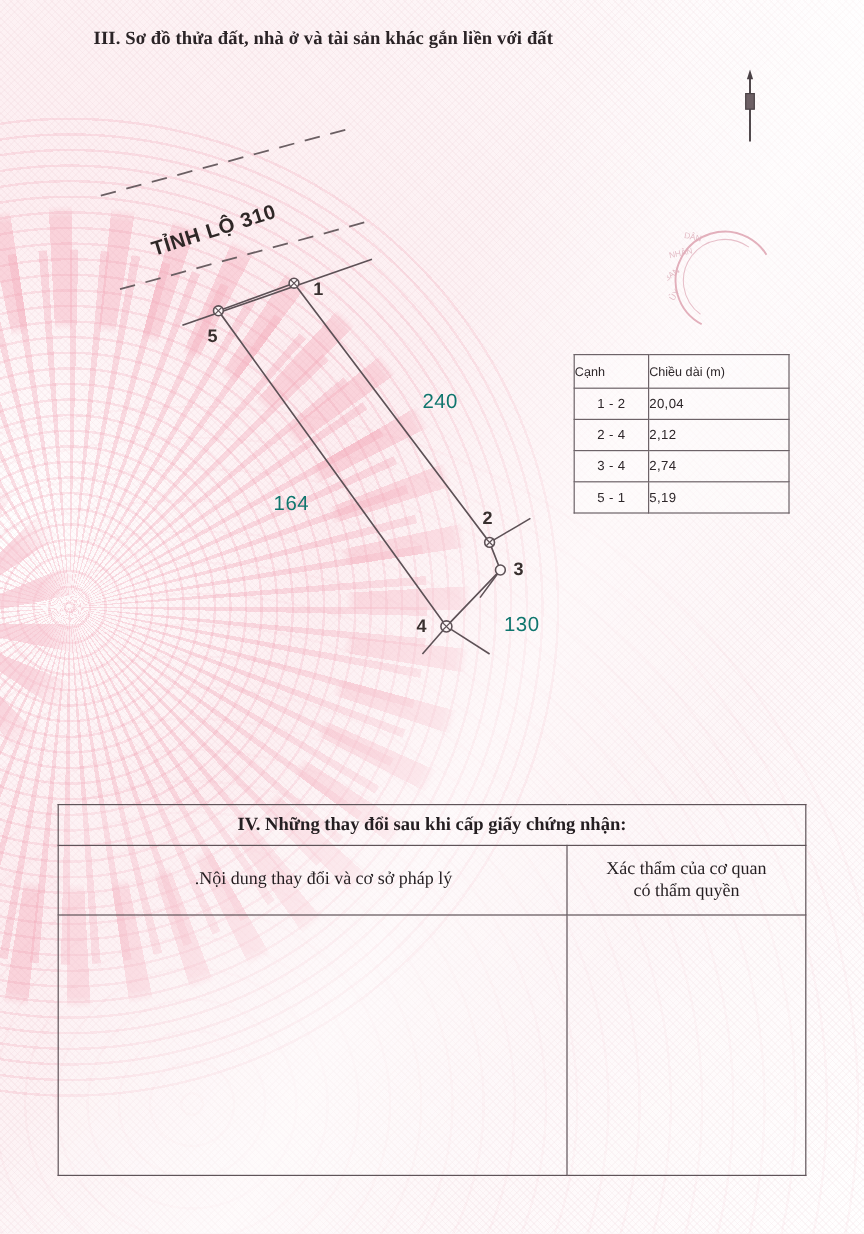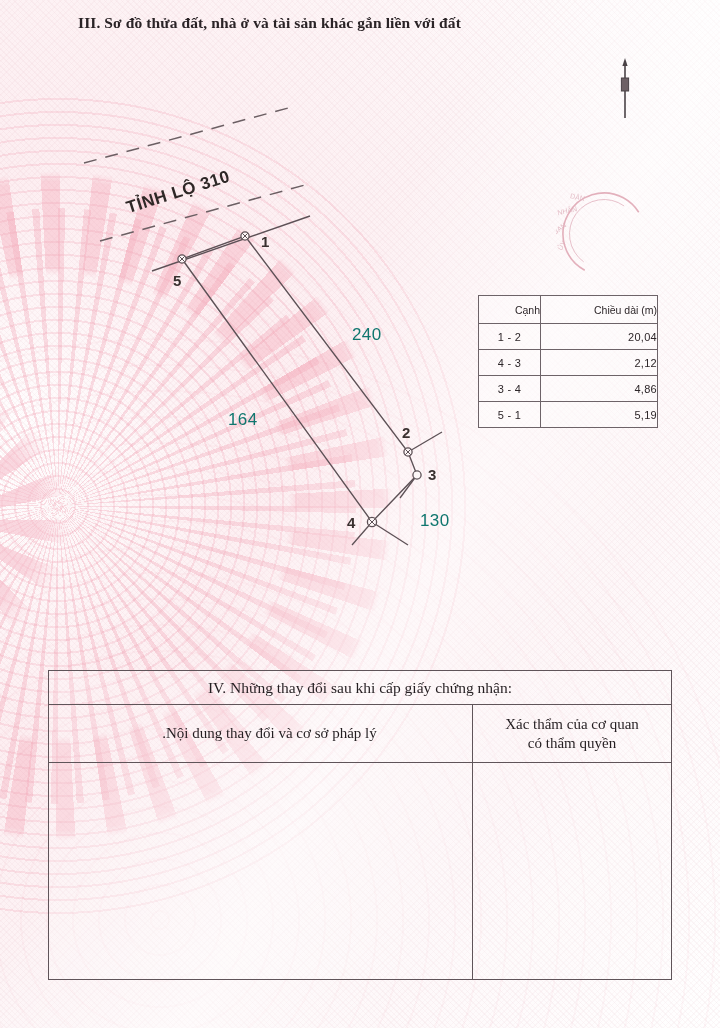--- a/index.html
+++ b/index.html
@@ -93,21 +93,21 @@
     position:absolute; inset:0;
     background: linear-gradient(118deg, rgba(255,255,255,0) 40%, rgba(255,255,255,.55) 58%, rgba(255,255,255,0) 74%);
     pointer-events:none;
   }
 
   
   #content { position: absolute; inset: 0; }
 
   .sec-title {
     position: absolute;
-    left: 78px; top: 14px;
+    left: 78px; top: 24px;
     font-size: 15.5px;
     font-weight: bold;
     letter-spacing: .1px;
     white-space: nowrap;
   }
 
   
   #north { position:absolute; left:616px; top:58px; width:18px; height:62px; }
 
   
@@ -145,21 +145,21 @@
     position:absolute; left:478px; top:295px;
     width:180px;
     border-collapse:collapse;
     background: rgba(255,255,255,.30);
     font-family:"Liberation Sans","DejaVu Sans",sans-serif;
   }
   #edge-table td, #edge-table th {
     border:1px solid #6d6368;
     padding:0;
     height:26px;
-    text-align:right;
+    text-align:left;
     font-weight:normal;
     color:#2d2629;
   }
   #edge-table thead th { height:28px; font-size:10.5px; }
   #edge-table tbody td { font-size:11px; letter-spacing:.3px; }
   #edge-table .c-side { width:62px; }
   #edge-table tbody .c-side { text-align:center; }
 
   
   #changes {
@@ -171,21 +171,21 @@
   #changes td, #changes th {
     border:1px solid #5f5459;
     padding:0;
     font-weight:normal;
     color:#241e21;
   }
   #changes .iv-head {
     height:34px;
     text-align:center;
     font-size:15.5px;
-    font-weight:normal;
+    font-weight:bold;
   }
   #changes .col-head {
     height:58px;
     text-align:center;
     font-size:15px;
     line-height:1.28;
     vertical-align:middle;
   }
   #changes .col-head.left { padding-left:18px; }
   #changes .body-cell { height:216px; }
@@ -274,26 +274,26 @@
         <th class="c-side">Cạnh</th>
         <th>Chiều dài (m)</th>
       </tr>
     </thead>
     <tbody>
       <tr>
         <td class="c-side">1 - 2</td>
         <td>20,04</td>
       </tr>
       <tr>
-        <td class="c-side">4 - 3</td>
+        <td class="c-side">2 - 4</td>
         <td>2,12</td>
       </tr>
       <tr>
         <td class="c-side">3 - 4</td>
-        <td>4,86</td>
+        <td>2,74</td>
       </tr>
       <tr>
         <td class="c-side">5 - 1</td>
         <td>5,19</td>
       </tr>
     </tbody>
   </table>
 
   <table id="changes">
     <tbody>

